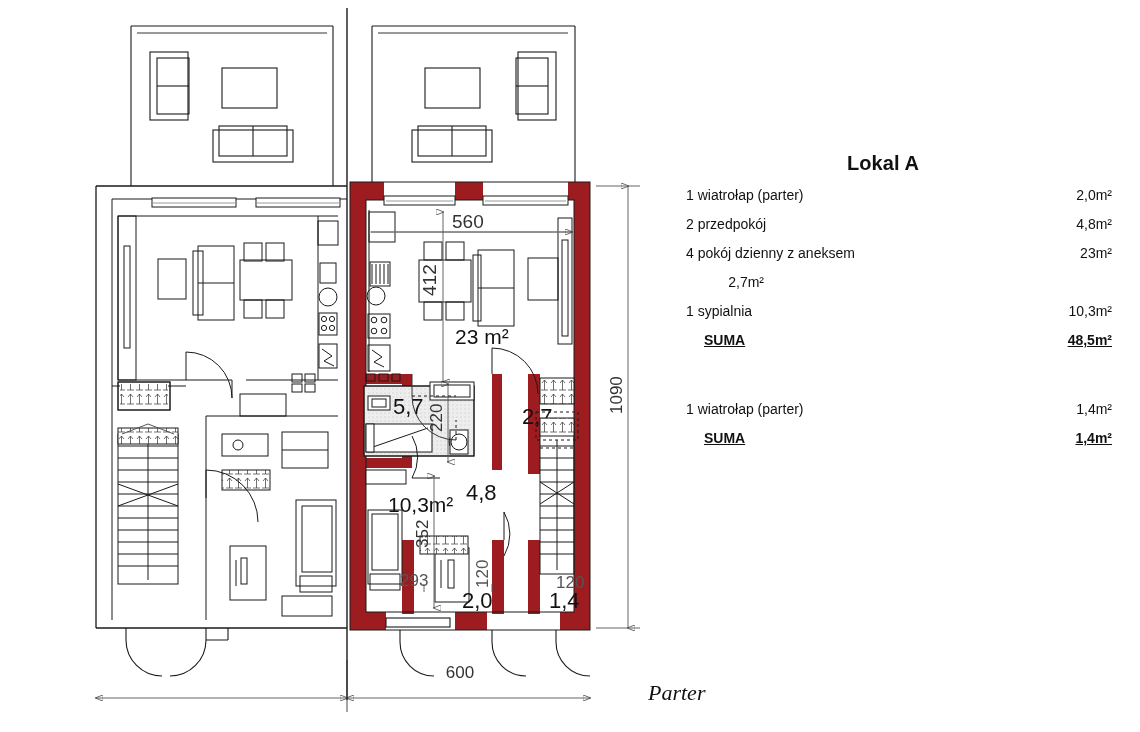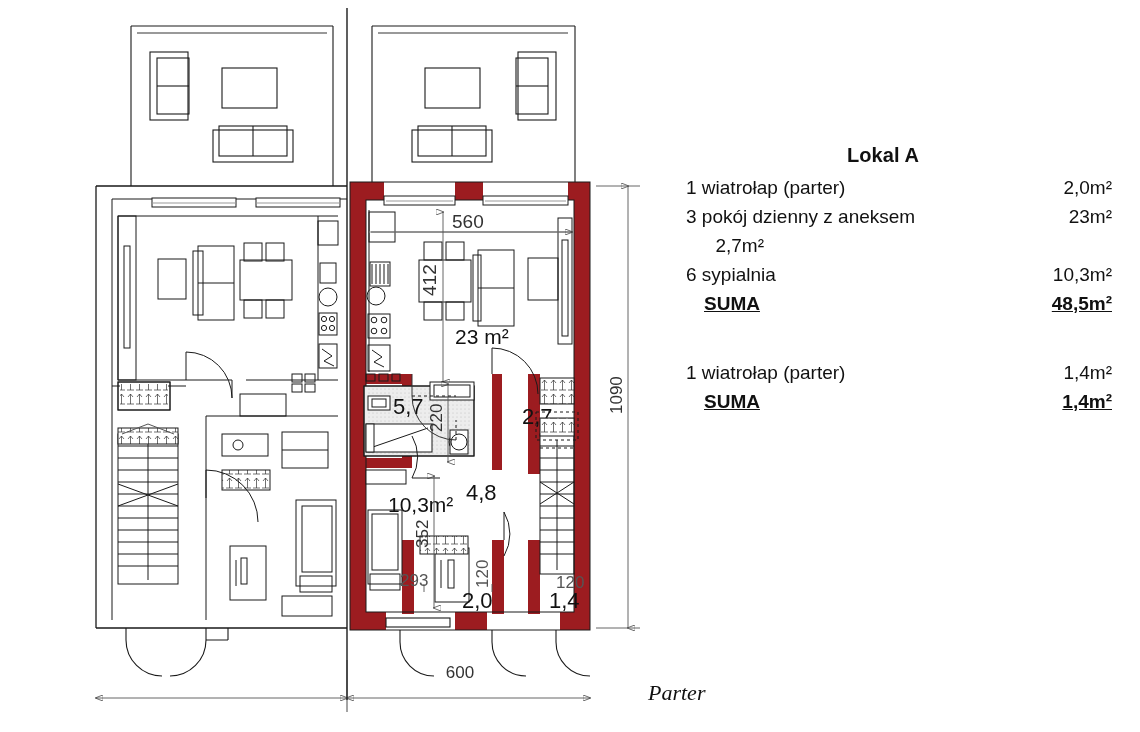--- a/index.html
+++ b/index.html
@@ -14,26 +14,26 @@
   
   #plan{position:absolute;left:0;top:0;width:740px;height:600px;}
   #plan svg{display:block;}
 
   
   #legend{
     position:absolute;left:672px;top:140px;width:440px;
   }
   .lg-title{
     text-align:center;font-weight:bold;font-size:20px;letter-spacing:.1px;
-    margin:4px 0 6px 0;padding-right:18px;
+    margin:12px 0 6px 0;padding-right:18px;
   }
   .lg-block{margin-bottom:0;}
   .lg-row{
     display:flex;align-items:flex-start;justify-content:space-between;
-    font-size:19px;line-height:29px;white-space:nowrap;
+    font-size:14px;line-height:29px;white-space:nowrap;
   }
   .lg-row .lg-label{padding-left:14px;}
   .lg-row .lg-val{text-align:right;min-width:92px;}
   .lg-row.sum{font-weight:bold;text-decoration:underline;}
   .lg-row.sum .lg-label{padding-left:32px;}
   .lg-gap{height:40px;}
 </style>
 </head>
 <body>
 
@@ -376,28 +376,32 @@
   <div id="legend">
 
     <div class="lg-block">
       <div class="lg-title">Lokal A</div>
 
       <div class="lg-row">
         <span class="lg-label">1 wiatrołap (parter)</span>
         <span class="lg-val">2,0m²</span>
       </div>
       <div class="lg-row">
-        <span class="lg-label">3 pokój dzienny z aneksem</span>
+        <span class="lg-label">2 przedpokój</span>
+        <span class="lg-val">4,8m²</span>
+      </div>
+      <div class="lg-row">
+        <span class="lg-label">4 pokój dzienny z aneksem</span>
         <span class="lg-val">23m²</span>
       </div>
       <div class="lg-row">
         <span class="lg-val">2,7m²</span>
       </div>
       <div class="lg-row">
-        <span class="lg-label">6 sypialnia</span>
+        <span class="lg-label">1 sypialnia</span>
         <span class="lg-val">10,3m²</span>
       </div>
       <div class="lg-row sum">
         <span class="lg-label">SUMA</span>
         <span class="lg-val">48,5m²</span>
       </div>
     </div>
 
     <div class="lg-gap"></div>
 

